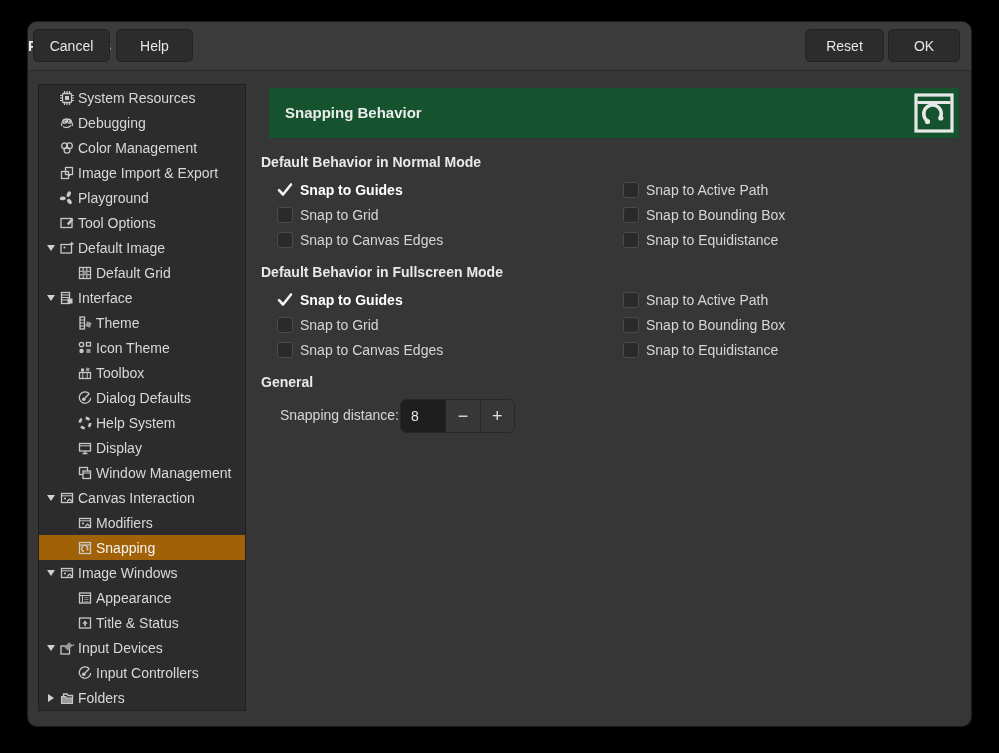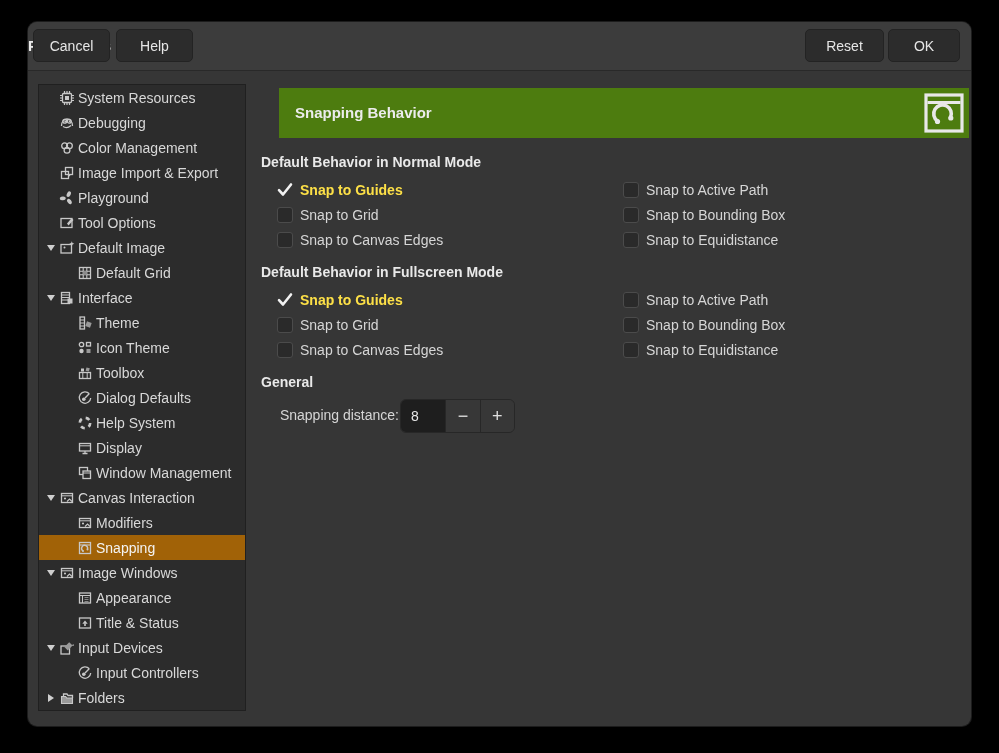--- a/index.html
+++ b/index.html
@@ -24,31 +24,31 @@
     font-size:14px;white-space:nowrap;cursor:default;}
   .side-row.selected{background:#a16207;color:#f4f4f4;}
   .expander{width:16px;height:16px;flex:0 0 16px;display:flex;align-items:center;justify-content:center;}
   .tri-down{width:0;height:0;border-left:4.5px solid transparent;border-right:4.5px solid transparent;
     border-top:6px solid #cfcfcf;}
   .tri-right{width:0;height:0;border-top:4.5px solid transparent;border-bottom:4.5px solid transparent;
     border-left:6px solid #cfcfcf;}
   .side-icon{width:16px;height:16px;flex:0 0 16px;margin-right:3px;}
   .side-icon svg{display:block;}
 
-  .band{position:absolute;left:251px;top:66px;width:690px;height:50px;background:#4d7c0f;}
+  .band{position:absolute;left:241px;top:66px;width:690px;height:50px;background:#14532d;}
   .band-title{position:absolute;left:16px;top:0;height:50px;line-height:50px;font-weight:bold;
     font-size:15px;color:#ececec;}
   .band-icon{position:absolute;right:3px;top:3px;width:44px;height:44px;}
 
   .sec-title{position:absolute;left:233px;height:25px;line-height:25px;font-weight:bold;
     font-size:14px;color:#e9e9e9;}
   .cb-row{position:absolute;height:25px;display:flex;align-items:center;font-size:14px;color:#d6d6d6;}
   .cb-box{width:16px;height:16px;margin-right:7px;flex:0 0 16px;display:flex;align-items:center;justify-content:center;}
   .cb-unchecked{width:14px;height:14px;background:#2a2a2a;border:1px solid #4b4b4b;border-radius:3px;}
-  .cb-row.checked{color:#fde047;font-weight:bold;}
+  .cb-row.checked{color:#ffffff;font-weight:bold;}
 
   .gen-label{position:absolute;left:233px;top:381px;width:138px;height:25px;line-height:25px;
     text-align:right;font-size:14px;color:#d6d6d6;}
   .spin{position:absolute;left:372px;top:377px;width:115px;height:34px;border:1px solid #272727;
     border-radius:6px;box-sizing:border-box;display:flex;overflow:hidden;background:#373737;}
   .spin-value{width:45px;background:#1e1e1e;color:#e8e8e8;font-size:14px;line-height:32px;
     padding-left:10px;box-sizing:border-box;}
   .spin-btn{width:35px;display:flex;align-items:center;justify-content:center;color:#e0e0e0;
     font-size:18px;background:#373737;border-left:1px solid #272727;box-sizing:border-box;cursor:default;}
 </style>

